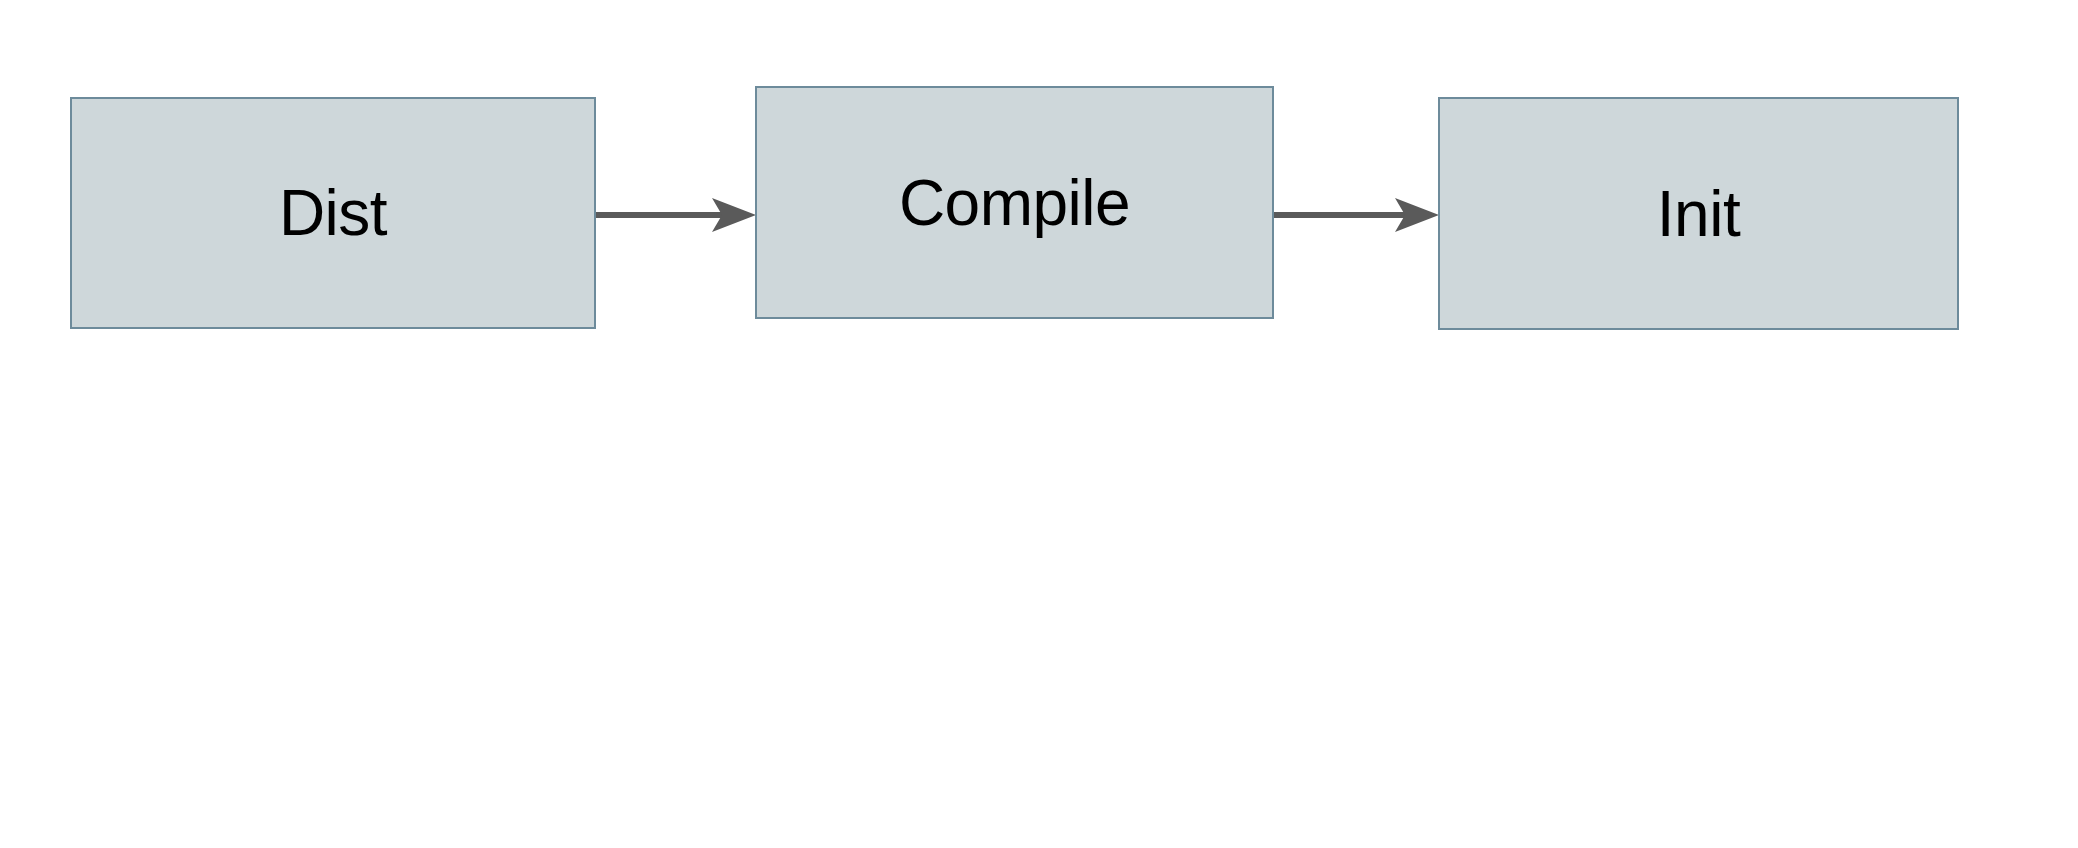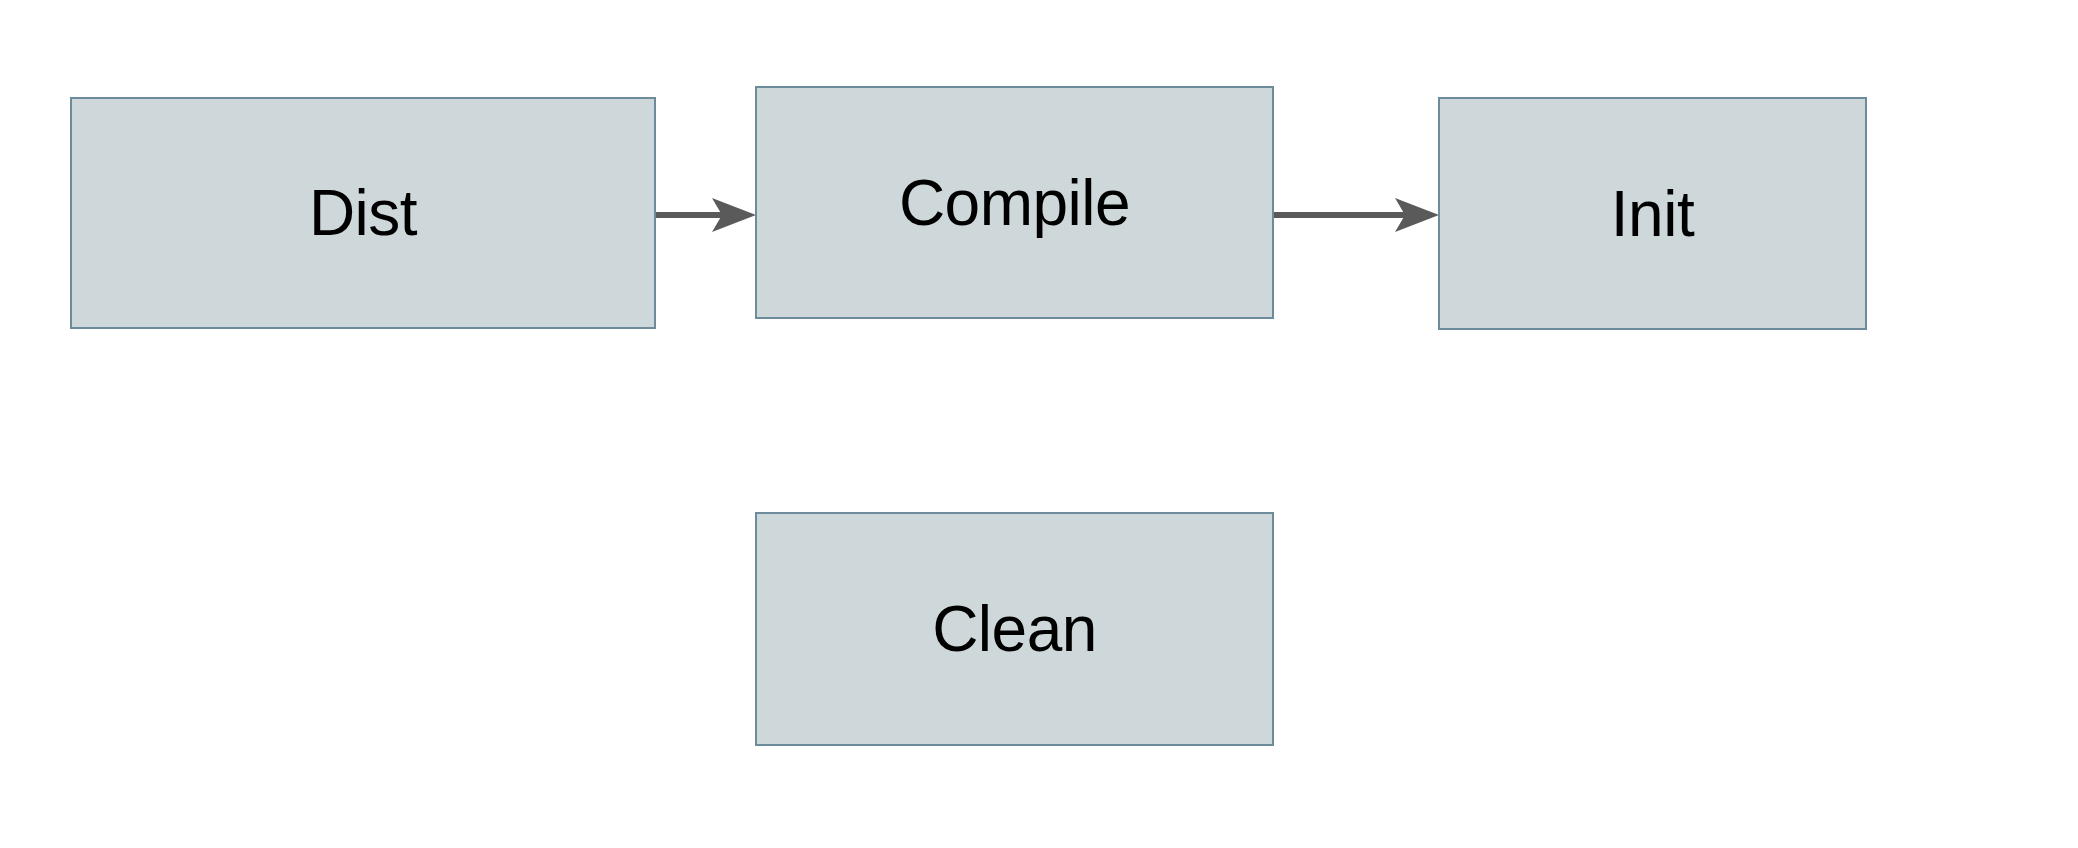--- a/index.html
+++ b/index.html
@@ -38,23 +38,23 @@
   }
   .edge {
     position: absolute;
     overflow: visible;
   }
   .edge svg {
     display: block;
     overflow: visible;
   }
   
-  #node-dist    { left: 70px;   top: 97px;  width: 586px; height: 232px; }
+  #node-dist    { left: 70px;   top: 97px;  width: 526px; height: 232px; }
   #node-compile { left: 755px;  top: 86px;  width: 519px; height: 233px; }
-  #node-init    { left: 1438px; top: 97px;  width: 429px; height: 233px; }
+  #node-init    { left: 1438px; top: 97px;  width: 521px; height: 233px; }
   #node-clean   { left: 755px;  top: 512px; width: 519px; height: 234px; }
   
   #edge-dist-compile    { left: 596px;  top: 190px; width: 160px; height: 50px; }
   #edge-compile-init    { left: 1274px; top: 190px; width: 165px; height: 50px; }
 </style>
 </head>
 <body>
 
 <div id="canvas">
 
@@ -77,17 +77,14 @@
   </div>
 
   <div class="node" id="node-compile">
     <span class="node-label">Compile</span>
   </div>
 
   <div class="node" id="node-init">
     <span class="node-label">Init</span>
   </div>
 
-  <div class="node" id="node-clean">
-    <span class="node-label">Clean</span>
-  </div>
 
 </div>
 
 </body></html>

